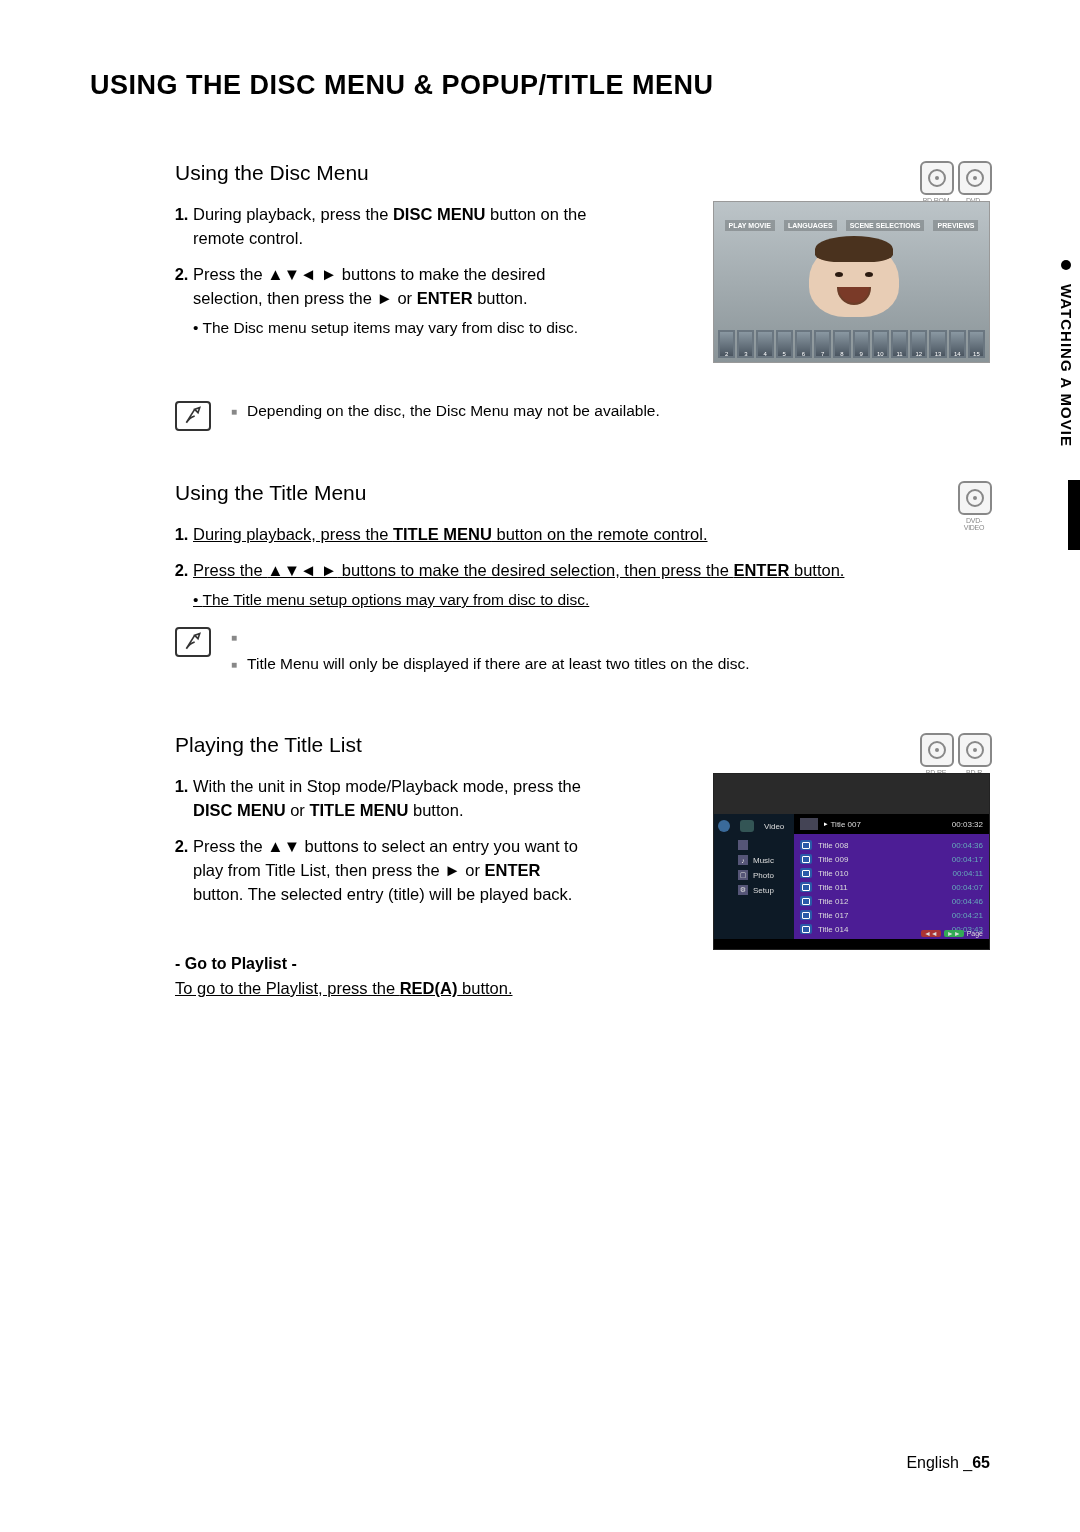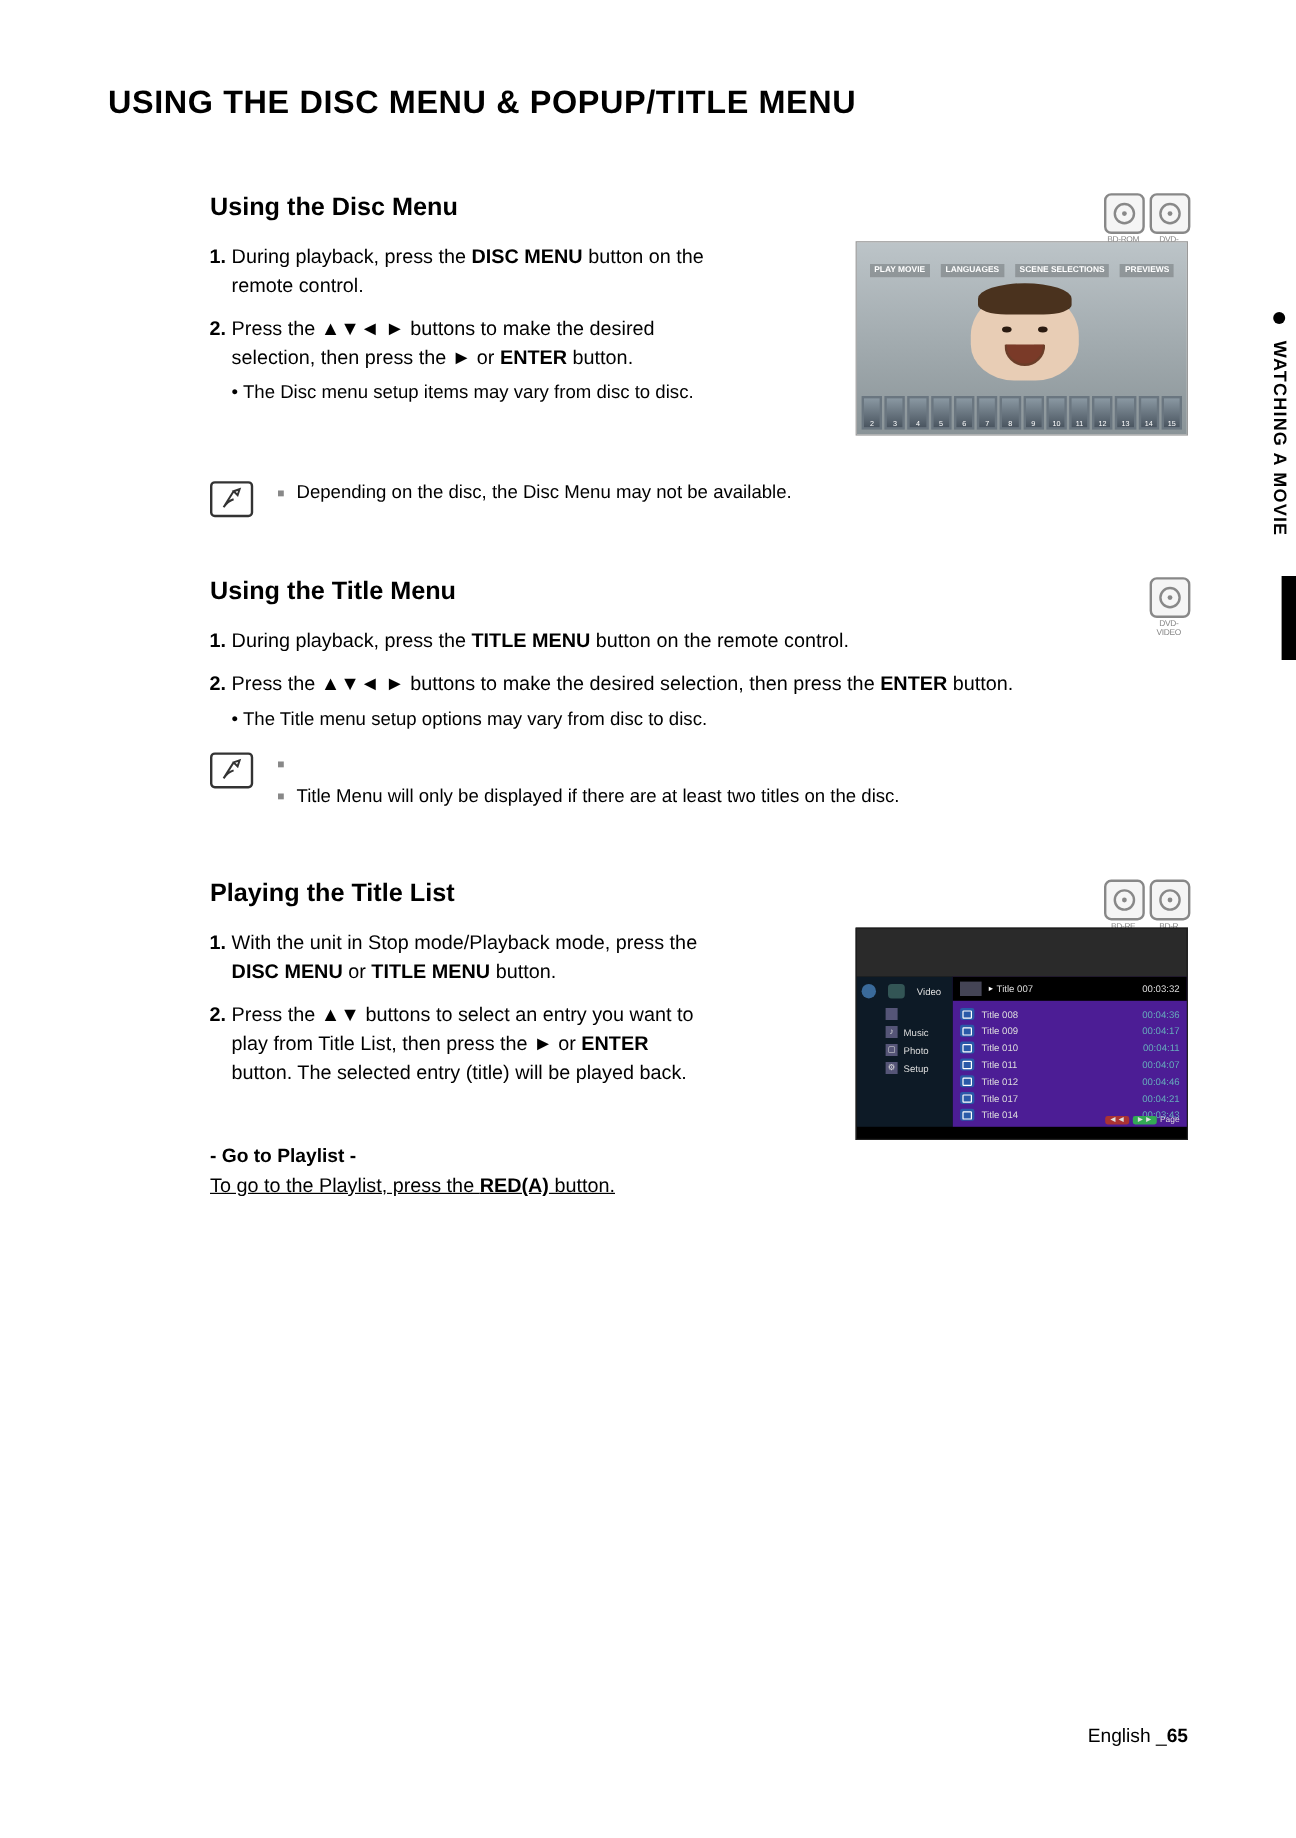--- a/index.html
+++ b/index.html
@@ -22,31 +22,31 @@
     font-size: 27px;
     font-weight: bold;
     margin: 0 0 60px 0;
     letter-spacing: 0.5px;
   }
   .content {
     margin-left: 85px;
   }
   h2.section-title {
     font-size: 21px;
-    font-weight: bold;
+    font-weight: normal;
     margin: 0 0 18px 0;
   }
   ol.steps {
     margin: 0 0 14px 0;
     padding-left: 18px;
     font-size: 16.5px;
     line-height: 1.45;
     max-width: 400px;
   }
-  ol.steps.wide { max-width: 680px; }
+  ol.steps.wide { max-width: 680px; text-decoration: underline; }
   ol.steps li { margin-bottom: 12px; }
   ol.steps li::marker { font-weight: bold; }
   ul.sub {
     list-style: none;
     padding-left: 0;
     margin: 6px 0 0 0;
     font-size: 15.5px;
   }
   ul.sub li::before {
     content: "• ";
@@ -204,21 +204,21 @@
   }
   .side-tab .bar {
     position:absolute; right:-2px; top: 220px; width:14px; height:70px; background:#000;
   }
 
   .sub-heading { font-weight:bold; margin: 48px 0 4px 0; font-size:16px; }
   .plain { font-size:16.5px; line-height:1.45;text-decoration:underline; }
 
   .footer {
     position:absolute;
-    bottom: 75px;
+    bottom: 60px;
     right: 90px;
     font-size: 16px;
   }
   .footer b { font-weight:bold; }
 </style>
 </head>
 <body>
 
 <div class="side-tab">
   <div class="dot"></div>

